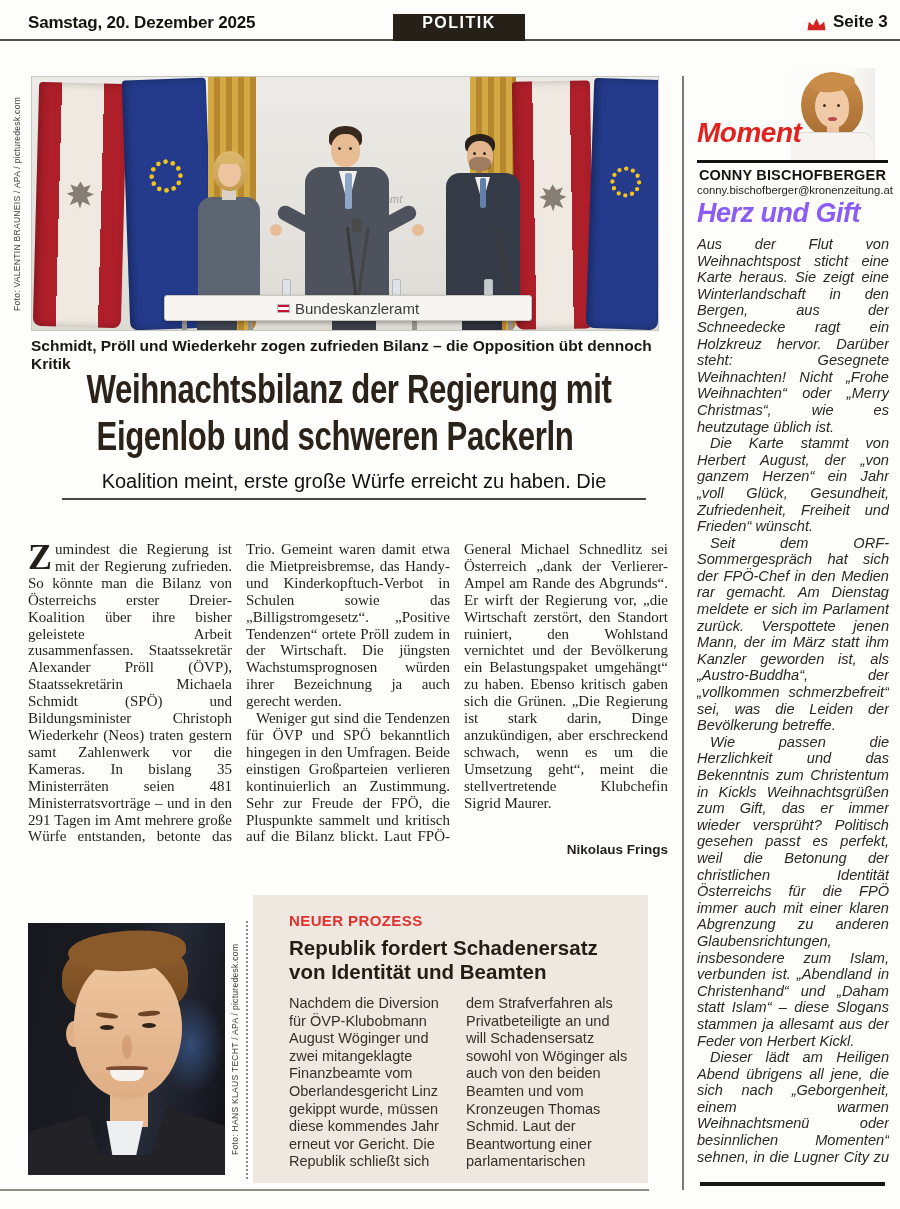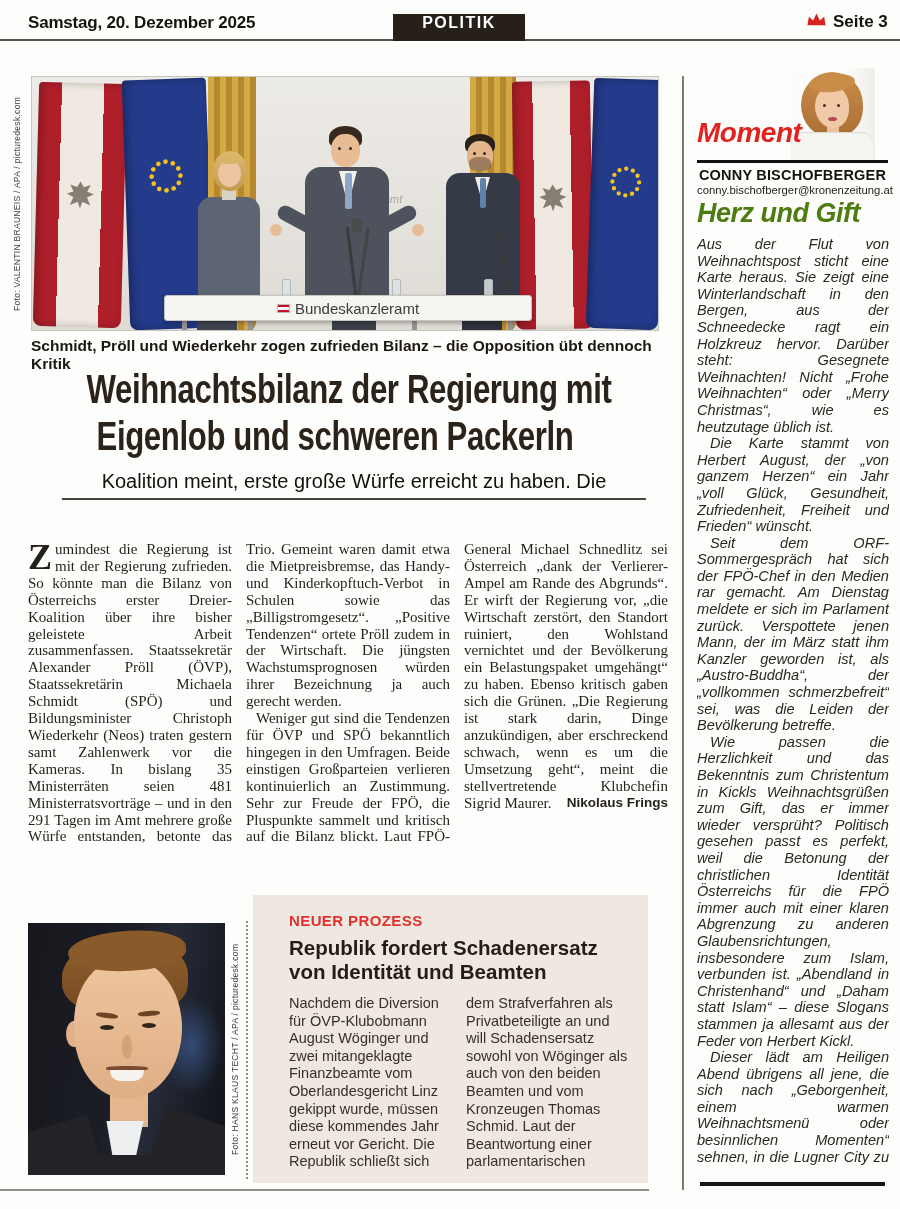--- a/index.html
+++ b/index.html
@@ -9,21 +9,21 @@
     font-family:"Liberation Sans", sans-serif; color:#1d1a17; overflow:hidden;
   }
   .abs { position:absolute; }
 
   
   .date { left:28px; top:13px; font-size:17px; font-weight:bold; color:#16120e; letter-spacing:-0.2px; }
   .politik-box { left:393px; top:14px; width:132px; height:27px; background:#262019;
     display:flex; align-items:flex-start; justify-content:center; z-index:3; }
   .politik-box span { color:#fff; font-weight:bold; font-size:16px; letter-spacing:1.5px; }
   .header-rule { left:0; top:39px; width:900px; height:2px; background:#55504b; }
-  .pageno { left:806px; top:12px; display:flex; align-items:flex-start; gap:6px; }
+  .pageno { left:806px; top:12px; display:flex; align-items:flex-end; gap:6px; }
   .pageno .lbl { font-size:17px; font-weight:bold; color:#16120e; }
 
   
   .main-photo { left:31px; top:76px; width:628px; height:255px; overflow:hidden;
     background:linear-gradient(#edebe7,#dedbd5); border:1px solid #c8c4be; }
   .vcredit { writing-mode:vertical-rl; transform:rotate(180deg);
     font-size:8.5px; color:#3c3c3c; letter-spacing:.3px; text-align:center; }
   .credit-main { left:12px; top:76px; height:255px; }
   .flag-at { border-radius:4px 4px 8px 8px; box-shadow:inset 3px 0 8px rgba(0,0,0,.25); }
   .flag-eu { border-radius:4px 4px 8px 8px; background:#243b8c; box-shadow:inset 3px 0 8px rgba(0,0,0,.35); }
@@ -45,21 +45,21 @@
   .subhead div { font-size:20px; line-height:24px; color:#14100d; padding-bottom:5px;
     border-bottom:2px solid #4a4540; margin-bottom:6px; }
 
   
   .bodycols { left:28px; top:541px; width:640px; height:350px; overflow:hidden;
     column-count:3; column-gap:14px;
     font-family:"Liberation Serif", serif; font-size:15px; line-height:16.9px;
     text-align:justify; color:#231f1b; }
   .bodycols p + p { text-indent:10px; }
   .dropcap { float:left; font-size:36px; line-height:29px; font-weight:bold; padding:2px 3px 0 0; }
-  .byline { float:right; font-family:"Liberation Sans", sans-serif; font-weight:bold; font-size:13.5px; }
+  .byline { float:right; font-family:"Liberation Sans", sans-serif; font-weight:bold; font-size:13.5px;margin-top:47px; }
 
   
   .kurz { left:28px; top:923px; width:197px; height:252px; overflow:hidden; background:#17181d; }
   .credit-kurz { left:230px; top:923px; height:252px; }
   .dotline { left:246px; top:921px; height:258px; width:0; border-left:2px dotted #8d8a85; }
 
   
   .beige { left:253px; top:895px; width:395px; height:288px; background:#efe8e0; padding:17px 18px 10px 36px; }
   .kicker { color:#e0312e; font-weight:bold; font-size:15px; letter-spacing:.4px; margin-bottom:7px; }
   .bheadline { font-size:20.5px; line-height:23.5px; font-weight:bold; color:#241d16; margin-bottom:12px; width:350px; }
@@ -68,21 +68,21 @@
   .bottom-rule { left:0; top:1189px; width:649px; height:2px; background:#908c88; }
 
   
   .vdiv { left:682px; top:76px; width:2px; height:1114px; background:#7d7a76; }
   .conny { left:789px; top:68px; width:86px; height:94px; overflow:hidden;
     background:linear-gradient(90deg,#fcfcfa 65%,#efeeea); }
   .moment { left:697px; top:117px; font-size:28px; font-weight:bold; font-style:italic; color:#e0231e; letter-spacing:-0.5px; }
   .mrule { left:697px; top:160px; width:191px; height:3px; background:#141210; }
   .cauthor { left:697px; top:167px; width:191px; text-align:center; font-size:14.5px; font-weight:bold; color:#16120e; letter-spacing:.2px; }
   .cemail { left:697px; top:184px; width:191px; text-align:center; font-size:11.3px; color:#26221e; }
-  .ctitle { left:697px; top:198px; font-size:27px; font-weight:bold; font-style:italic; color:#4d7c0f; letter-spacing:-0.5px; }
+  .ctitle { left:697px; top:198px; font-size:27px; font-weight:bold; font-style:italic; color:#8b5cf6; letter-spacing:-0.5px; }
   .kolumne { left:697px; top:236px; width:192px; height:930px; overflow:hidden;
     font-size:14.6px; line-height:16.6px; font-style:italic; text-align:justify; color:#2b2722; }
   .kolumne p + p { text-indent:13px; }
   .cend { left:700px; top:1182px; width:185px; height:4px; background:#191715; }
 </style>
 </head>
 <body>
 
 <div id="page">
 

